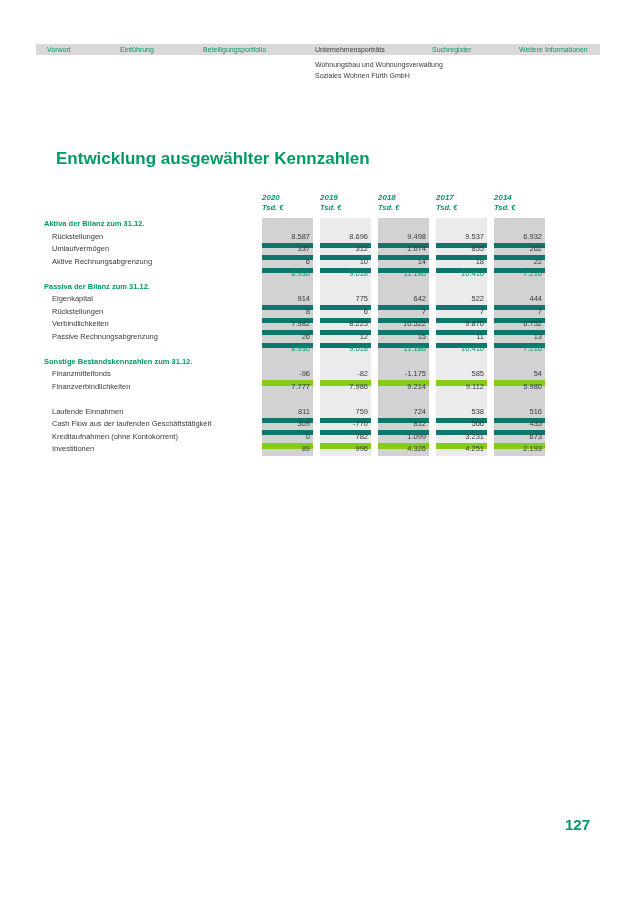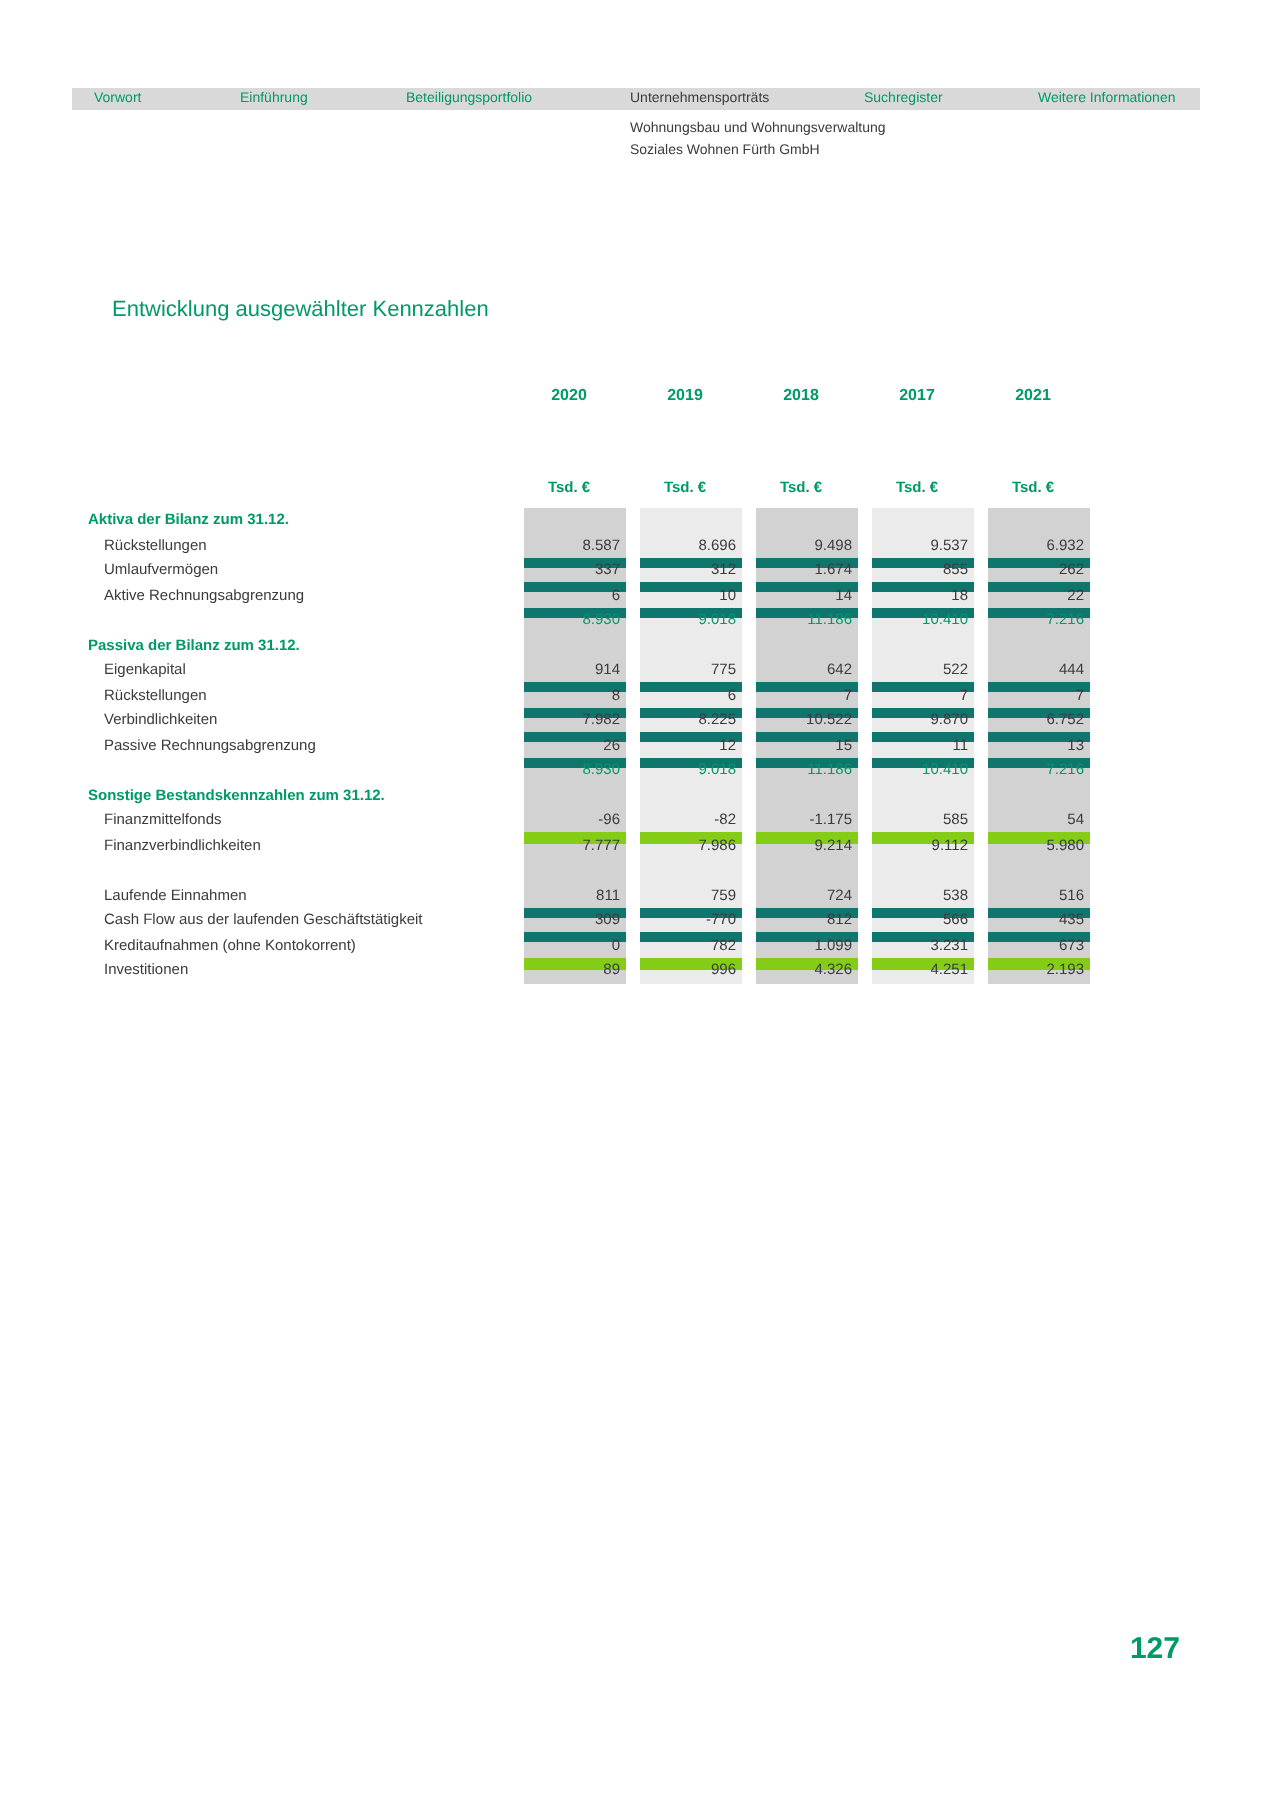--- a/index.html
+++ b/index.html
@@ -26,36 +26,36 @@
   .nav-item.active { color: var(--text, #3b3b3b); }
 
   
   .context {
     position: absolute; left: 315px; top: 59px;
     font-size: 7px; line-height: 11px; color: var(--text, #3b3b3b);
   }
 
   .title {
     position: absolute; left: 44px; top: 149px;
-    font-size: 11px; font-weight: normal;
+    font-size: 17px; font-weight: bold;
     color: var(--green, #009a68);
     padding-left: 12px;
   }
 
   
   .table-wrap { position: absolute; left: 44px; top: 192px; width: 501px; }
   .thead {
     display: grid;
     grid-template-columns: 211px repeat(5, 51px);
     column-gap: 7px;
     margin-bottom: 5px;
   }
-  .th { text-align: center; padding-right: 6px; }
+  .th { text-align: left; padding-right: 6px; font-style: italic; }
   .th-year { font-size: 8px; font-weight: bold; color: var(--green, #009a68); line-height: 11px; }
-  .th-unit { font-size: 7.5px; font-weight: bold; color: var(--green, #009a68); line-height: 10px; margin-top: 36px; }
+  .th-unit { font-size: 7.5px; font-weight: bold; color: var(--green, #009a68); line-height: 10px; }
 
   .tbody { position: relative; }
   .band { position: absolute; top: 0; bottom: 0; width: 51px; }
 
   .row {
     position: relative;
     display: grid;
     grid-template-columns: 211px repeat(5, 51px);
     column-gap: 7px;
     height: 12.5px;
@@ -106,21 +106,21 @@
       </div>
       <div class="th">
         <div class="th-year">2018</div>
         <div class="th-unit">Tsd. €</div>
       </div>
       <div class="th">
         <div class="th-year">2017</div>
         <div class="th-unit">Tsd. €</div>
       </div>
       <div class="th">
-        <div class="th-year">2021</div>
+        <div class="th-year">2014</div>
         <div class="th-unit">Tsd. €</div>
       </div>
     </div>
   <div class="tbody" id="tbody">
       <div class="band" style="left: 218px; background: rgb(210, 210, 210);"></div>
       <div class="band" style="left: 276px; background: rgb(235, 235, 235);"></div>
       <div class="band" style="left: 334px; background: rgb(210, 210, 210);"></div>
       <div class="band" style="left: 392px; background: rgb(235, 235, 235);"></div>
       <div class="band" style="left: 450px; background: rgb(210, 210, 210);"></div>
       <div class="row ">

